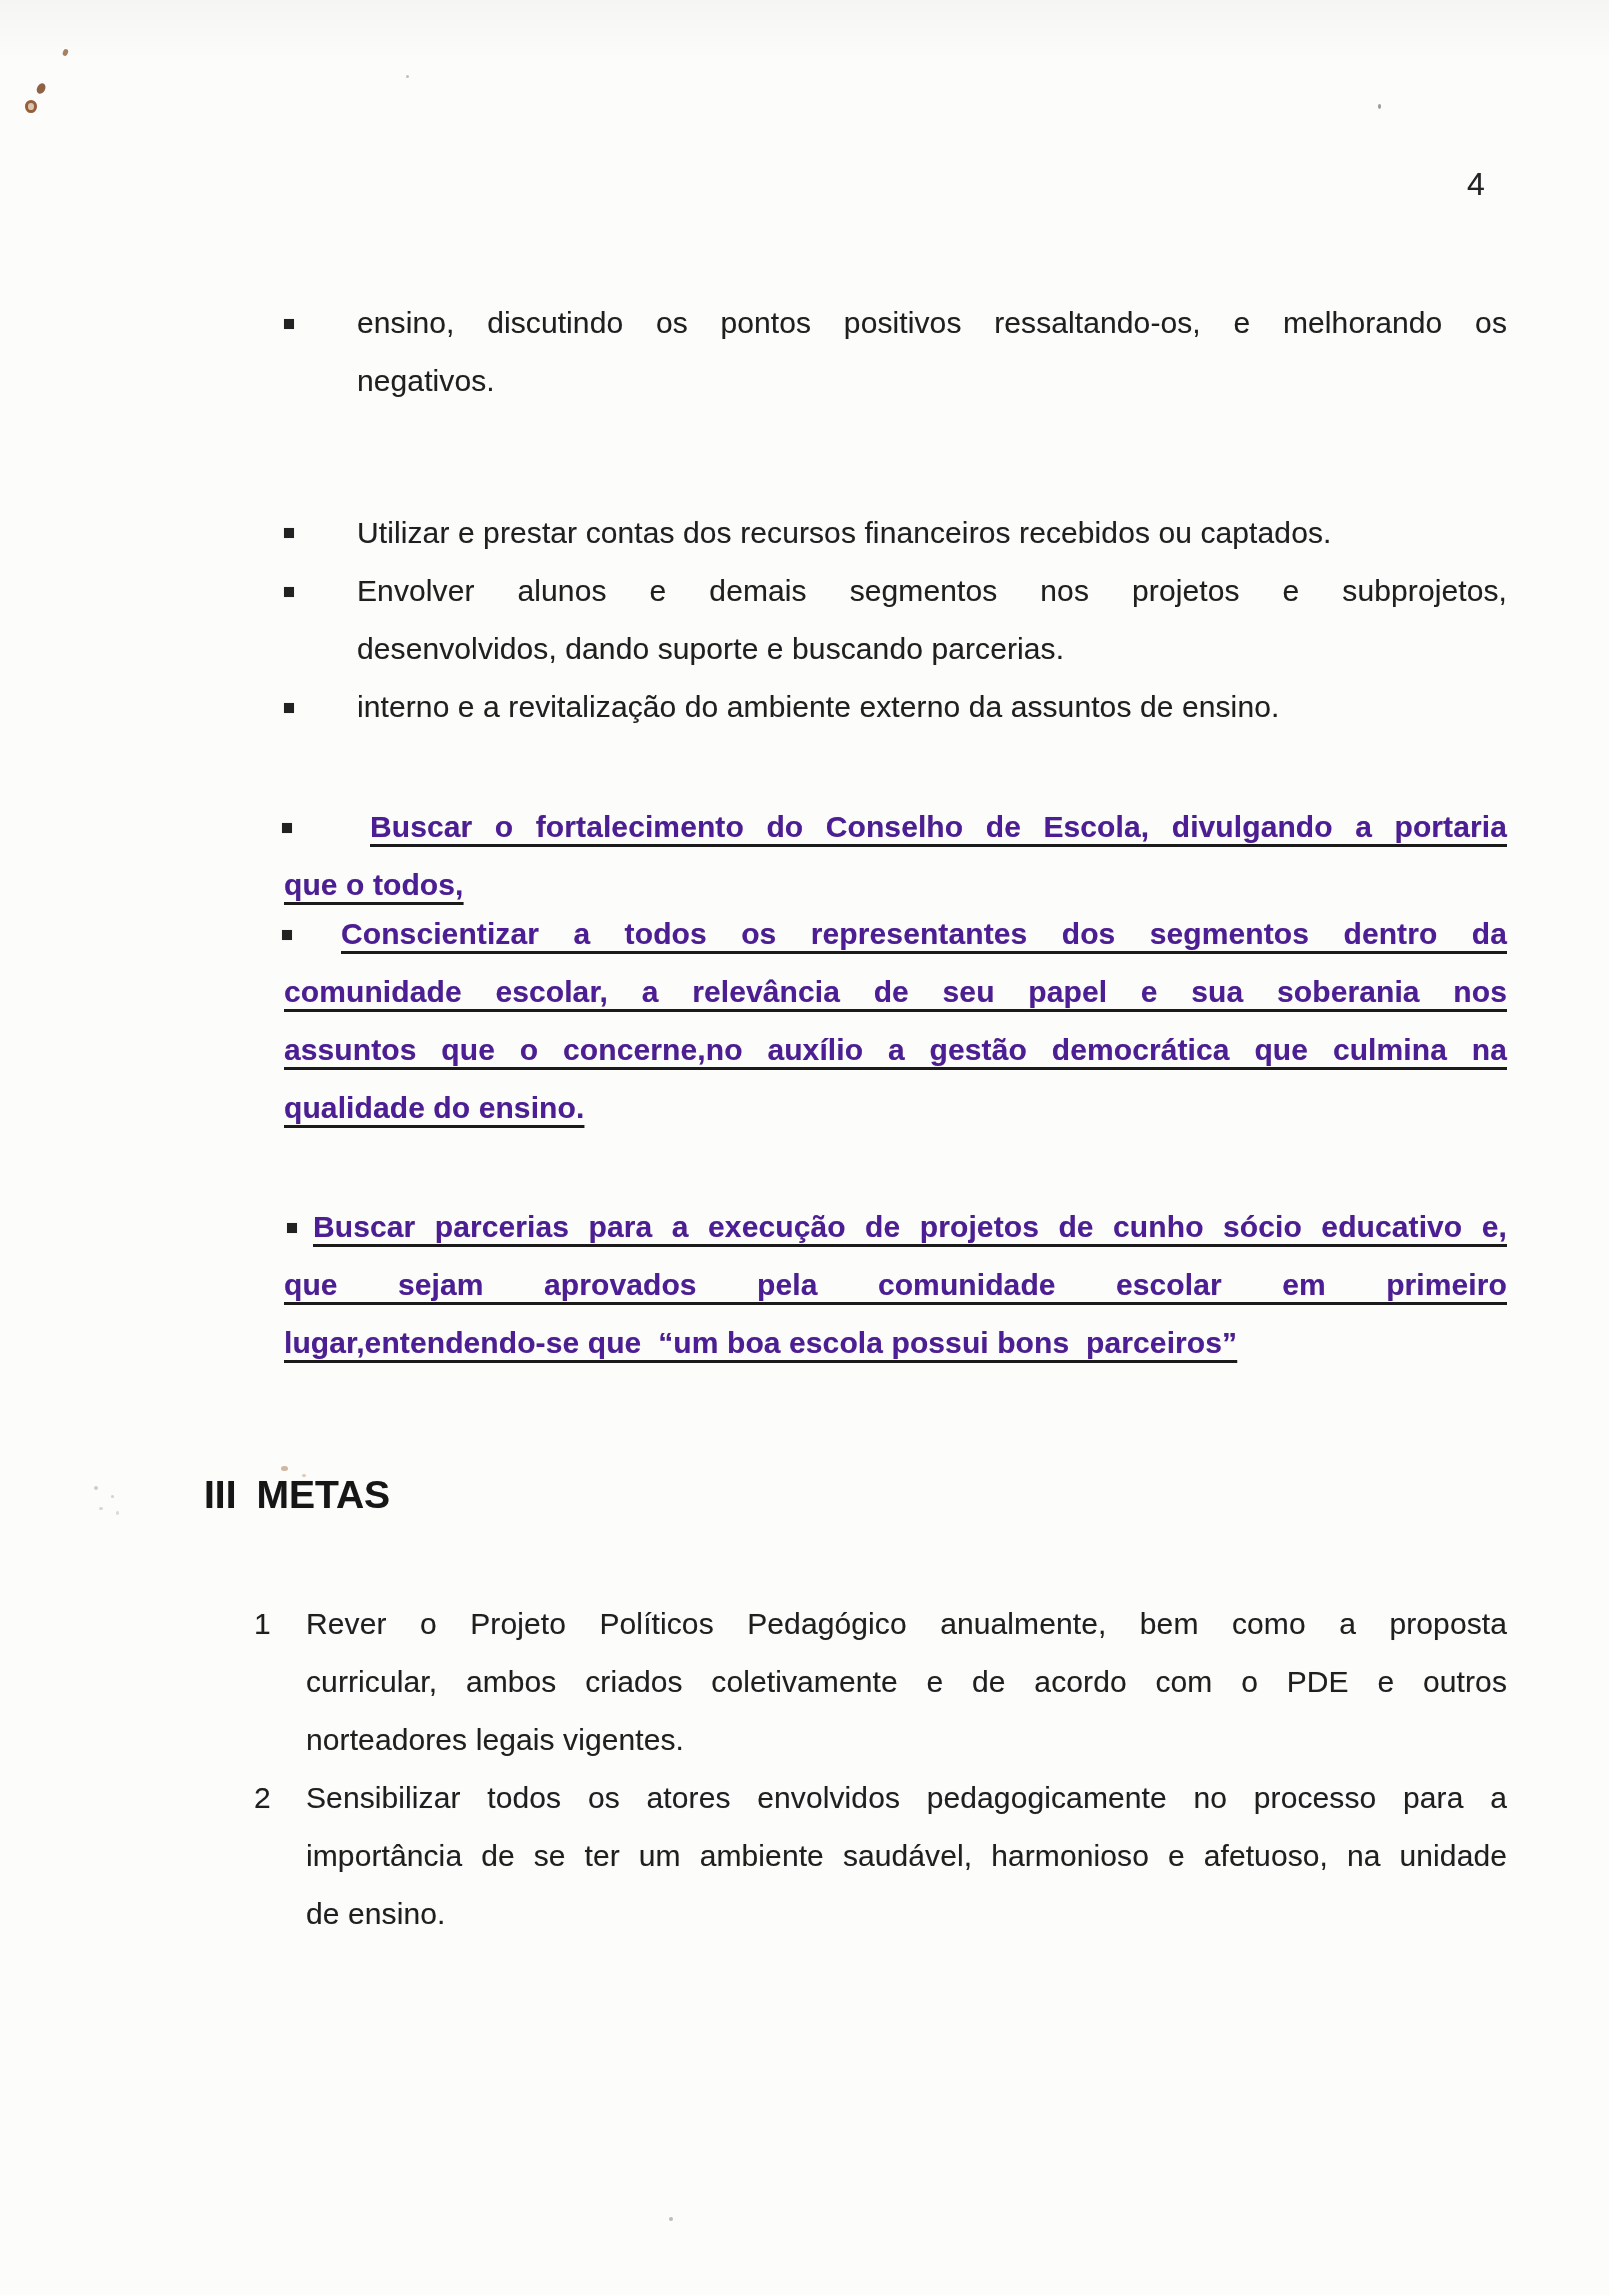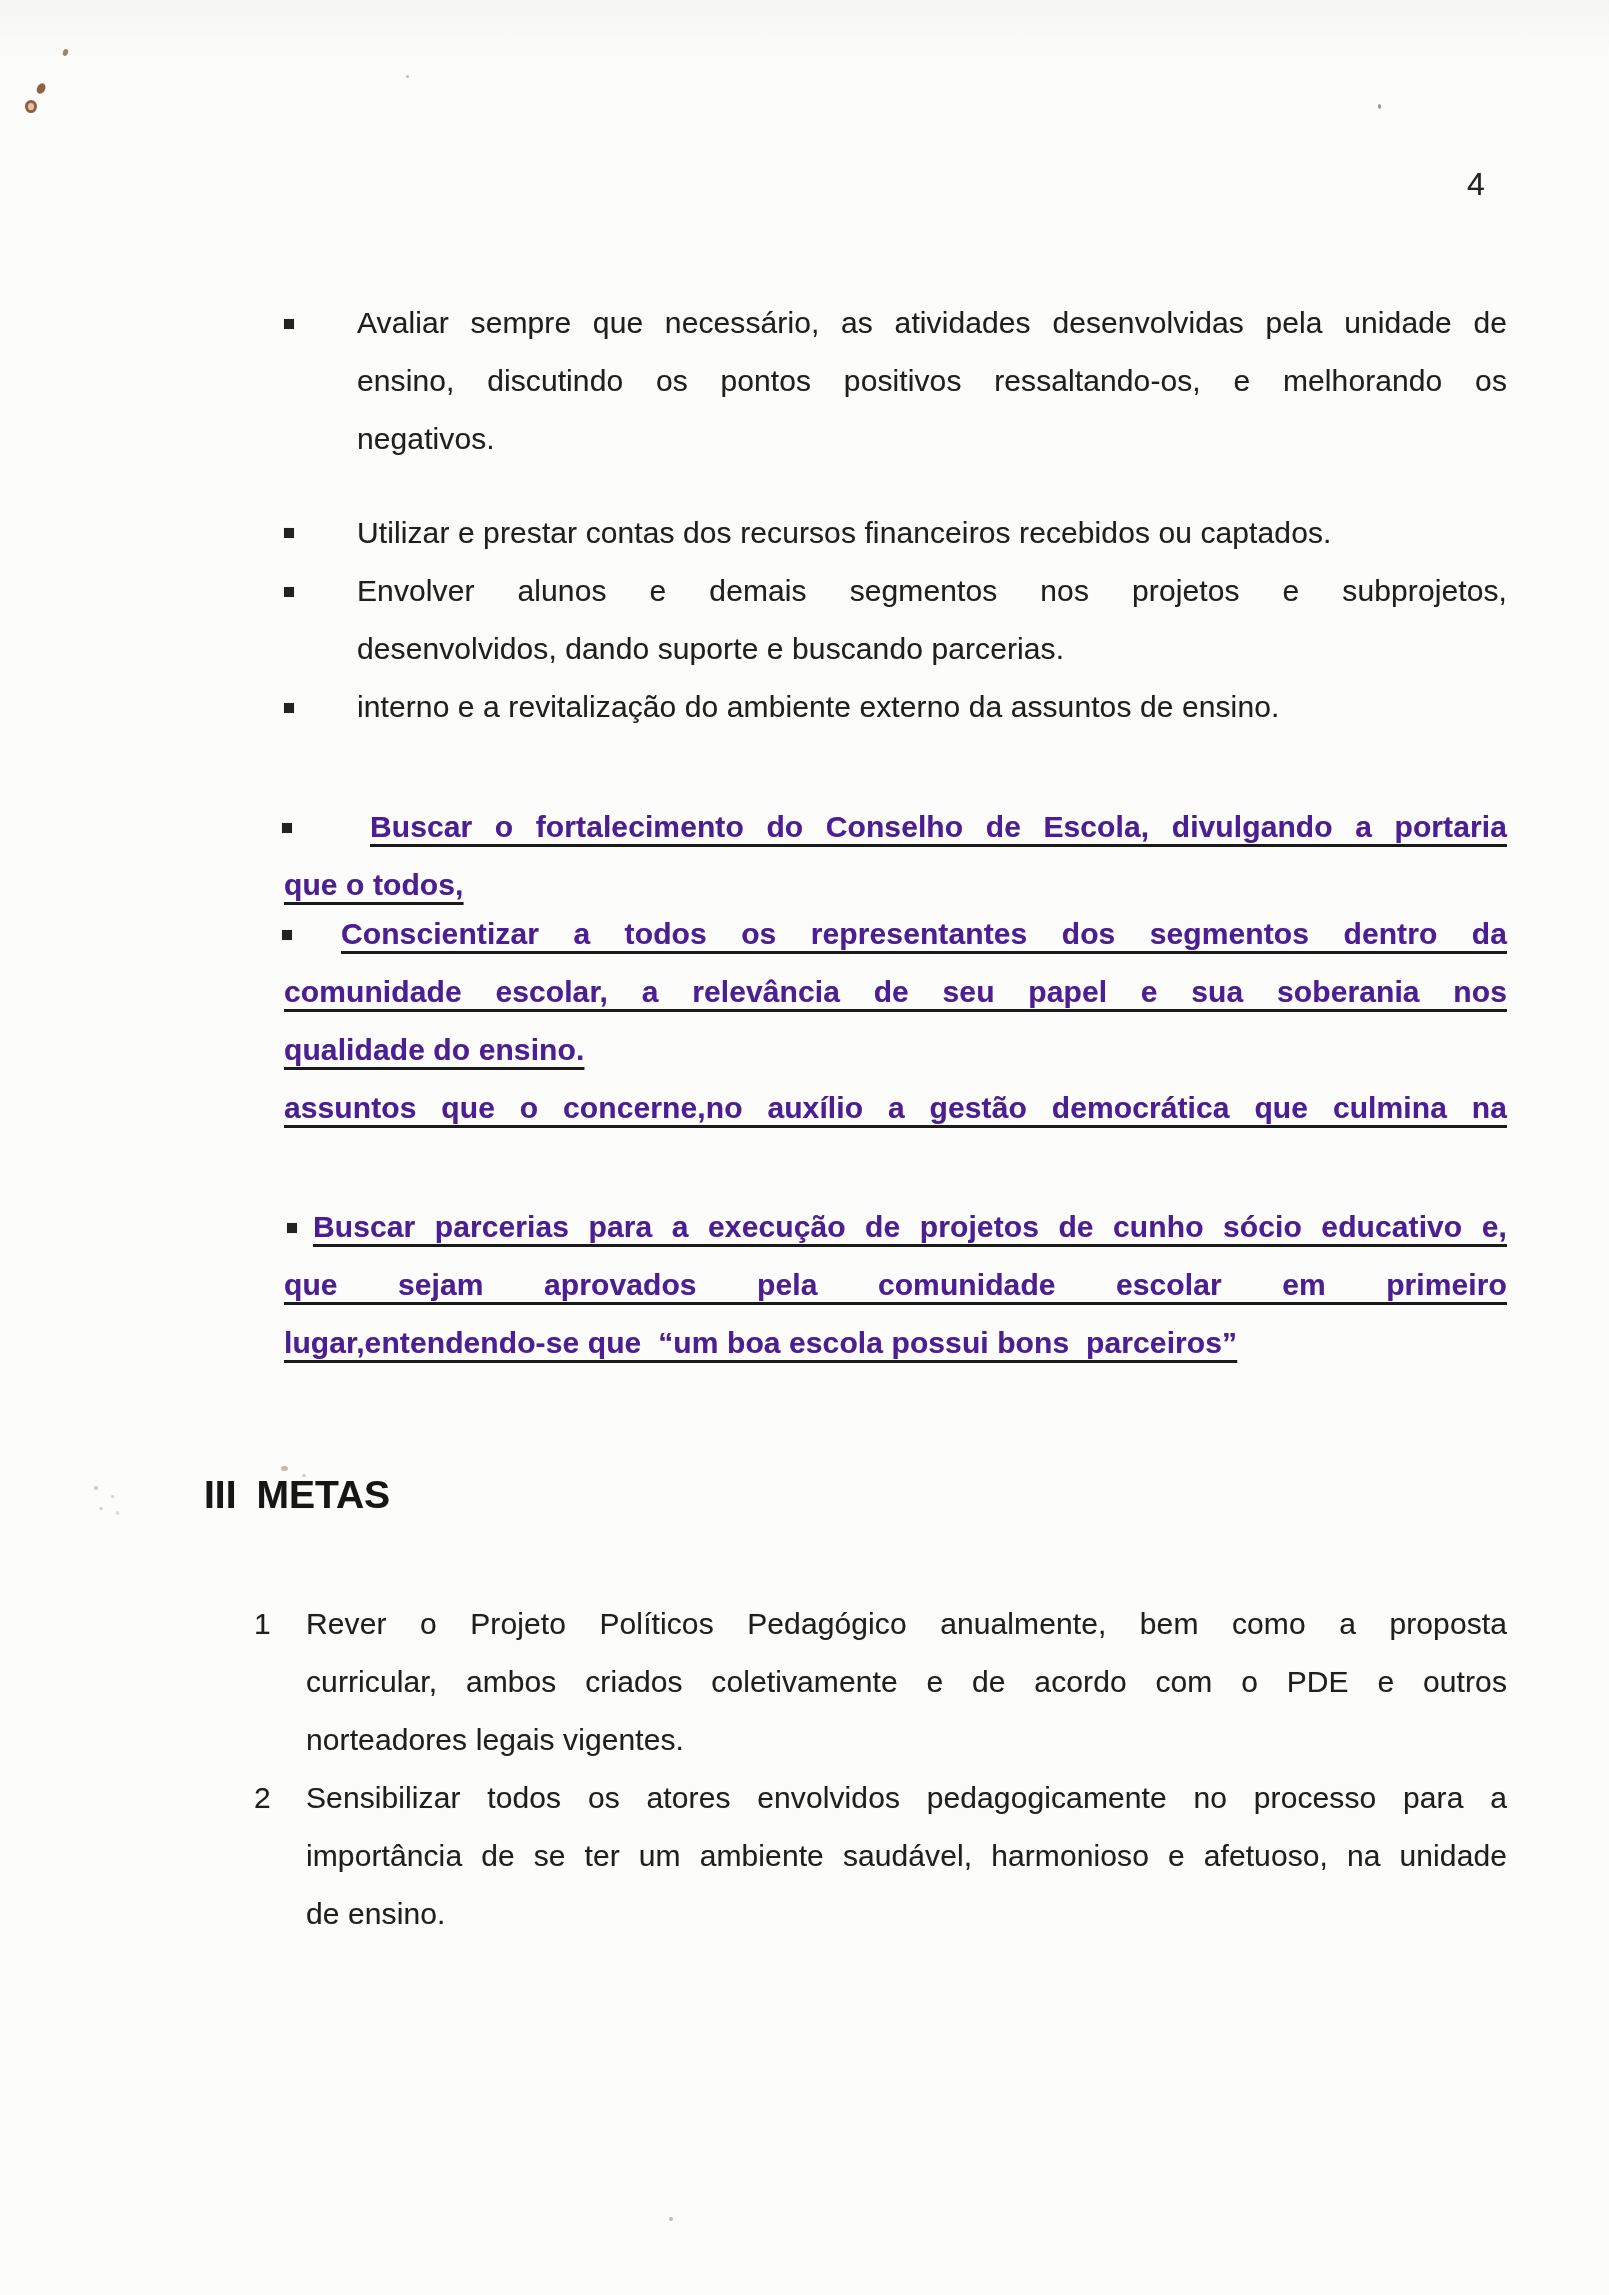--- a/index.html
+++ b/index.html
@@ -77,21 +77,20 @@
 
   <div class="bullet" style="left:284px;top:319px;"></div>
   <div class="bullet" style="left:284px;top:528px;"></div>
   <div class="bullet" style="left:284px;top:587px;"></div>
   <div class="bullet" style="left:284px;top:703px;"></div>
   <div class="bullet" style="left:282px;top:823px;"></div>
   <div class="bullet" style="left:282px;top:930px;"></div>
   <div class="bullet" style="left:287px;top:1223px;"></div>
 
   <div class="block" style="top:294px;">
-    <div class="line" style="padding-left:73px;">Avaliar sempre que necessário, as atividades desenvolvidas pela unidade de</div>
     <div class="line" style="padding-left:73px;">ensino, discutindo os pontos positivos ressaltando-os, e melhorando os</div>
     <div class="line ll" style="padding-left:73px;">negativos.</div>
   </div>
 
   <div class="block" style="top:504px;">
     <div class="line ll" style="padding-left:73px;">Utilizar e prestar contas dos recursos financeiros recebidos ou captados.</div>
   </div>
 
   <div class="block" style="top:562px;">
     <div class="line" style="padding-left:73px;">Envolver alunos e demais segmentos nos projetos e subprojetos,</div>
@@ -103,22 +102,22 @@
   </div>
 
   <div class="block ub" style="top:798px;">
     <div class="line" style="padding-left:86px;">Buscar o fortalecimento do Conselho de Escola, divulgando a portaria</div>
     <div class="line ll">que o todos,</div>
   </div>
 
   <div class="block ub" style="top:905px;">
     <div class="line" style="padding-left:57px;">Conscientizar a todos os representantes dos segmentos dentro da</div>
     <div class="line">comunidade escolar, a relevância de seu papel e sua  soberania nos</div>
+    <div class="line">assuntos que o concerne,no auxílio a gestão democrática que culmina na</div>
     <div class="line ll">qualidade do ensino.</div>
-    <div class="line">assuntos que o concerne,no auxílio a gestão democrática que culmina na</div>
   </div>
 
   <div class="block ub" style="top:1198px;">
     <div class="line" style="padding-left:29px;">Buscar parcerias para a execução de  projetos de cunho sócio educativo e,</div>
     <div class="line">que sejam aprovados pela comunidade escolar em primeiro</div>
     <div class="line ll pre">lugar,entendendo-se que  “um boa escola possui bons  parceiros”</div>
   </div>
 
   <div class="heading">
     <span>III</span>

